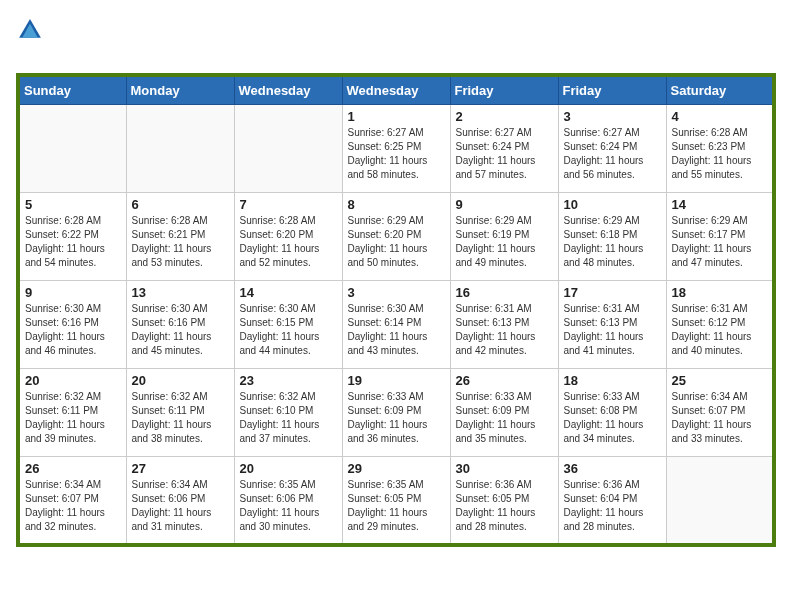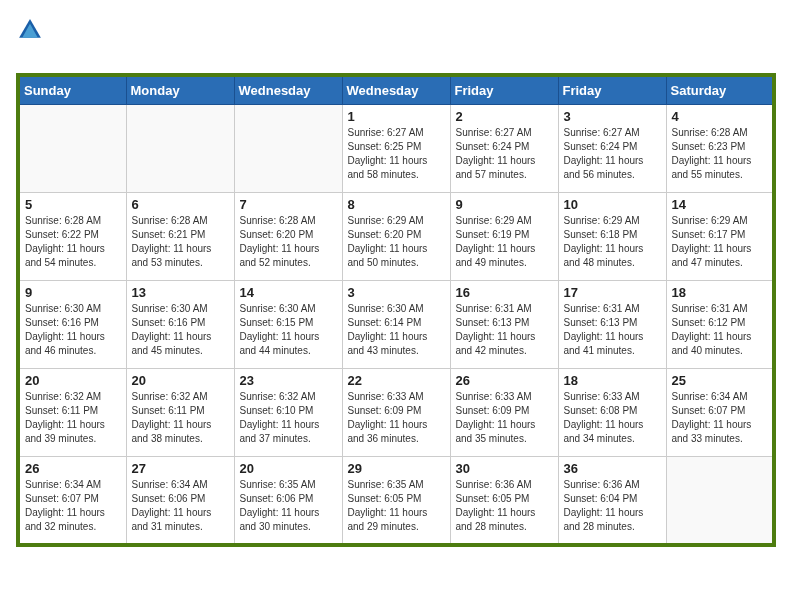--- a/index.html
+++ b/index.html
@@ -250,21 +250,21 @@
 Sunset: 6:11 PM
 Daylight: 11 hours and 38 minutes.</div>
         </td>
         <td>
           <span class="day-number">23</span>
           <div class="day-info" style="white-space: pre-line;">Sunrise: 6:32 AM
 Sunset: 6:10 PM
 Daylight: 11 hours and 37 minutes.</div>
         </td>
         <td>
-          <span class="day-number">22</span>
+          <span class="day-number">19</span>
           <div class="day-info" style="white-space: pre-line;">Sunrise: 6:33 AM
 Sunset: 6:09 PM
 Daylight: 11 hours and 36 minutes.</div>
         </td>
         <td>
           <span class="day-number">26</span>
           <div class="day-info" style="white-space: pre-line;">Sunrise: 6:33 AM
 Sunset: 6:09 PM
 Daylight: 11 hours and 35 minutes.</div>
         </td>

